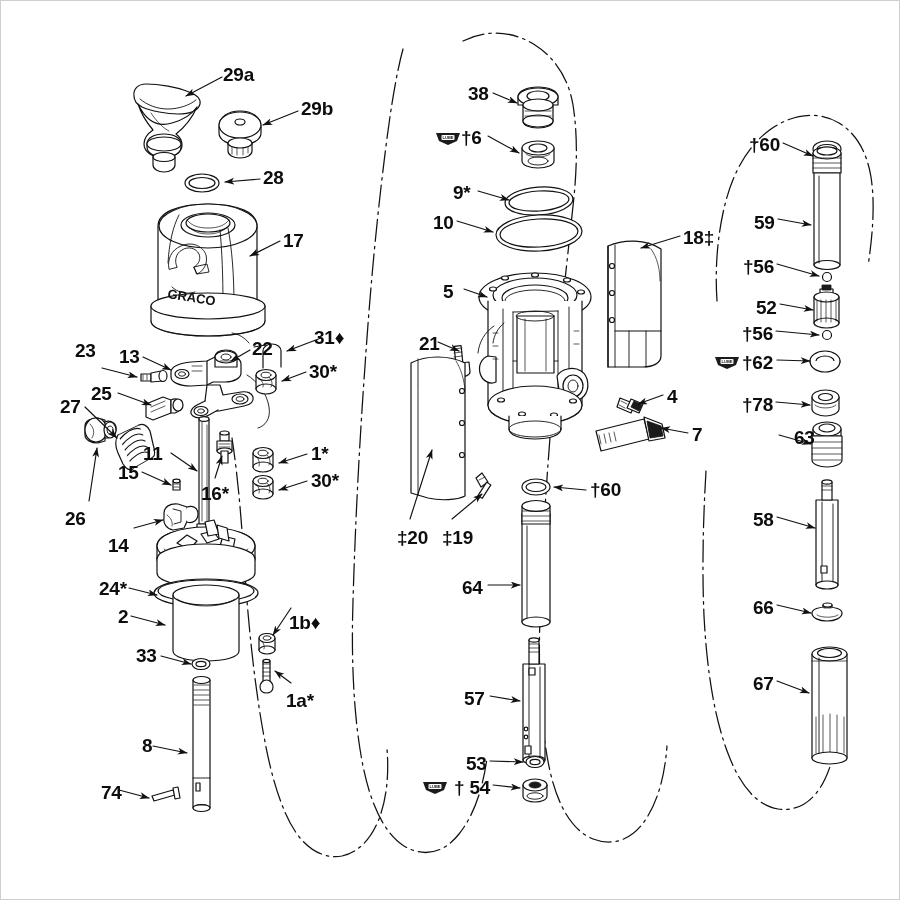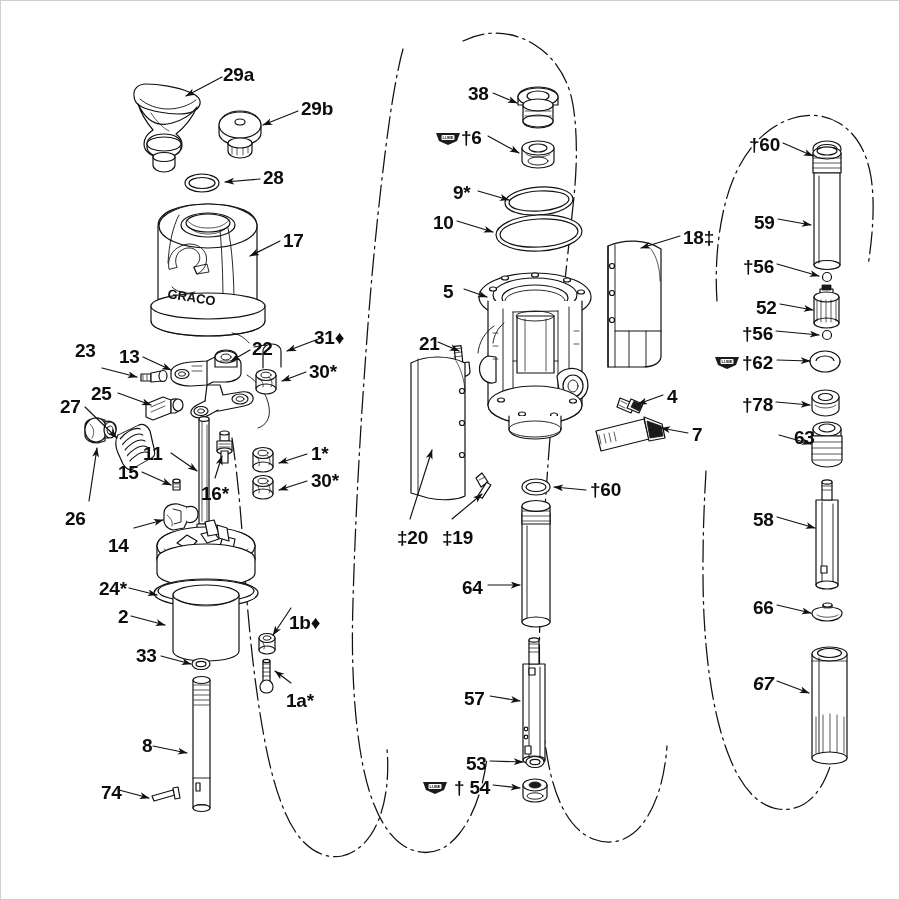--- a/index.html
+++ b/index.html
@@ -704,15 +704,15 @@
     <path d="M1,1 L25,1 L22,9 L13,13 L4,9 Z" fill="#1b1b1b"></path>
     <rect x="6.5" y="3" width="13" height="5" rx="1" fill="#ffffff"></rect>
     <text x="13" y="7.2" font-family="Liberation Sans, sans-serif" font-size="4.1" font-weight="700" fill="#1b1b1b" text-anchor="middle">LUBE</text>
   </svg>
 </div>
 <div class="lbl" style="left:741px;top:352px;">†62</div>
 <div class="lbl" style="left:741px;top:394px;">†78</div>
 <div class="lbl" style="left:754px;top:427px;margin-left:39px;">63</div>
 <div class="lbl" style="left:752px;top:509px;">58</div>
 <div class="lbl" style="left:752px;top:597px;">66</div>
-<div class="lbl" style="left:752px;top:673px;font-style:italic;">67</div>
+<div class="lbl" style="left:752px;top:673px;">67</div>
 
 </div>
 
 </body></html>

